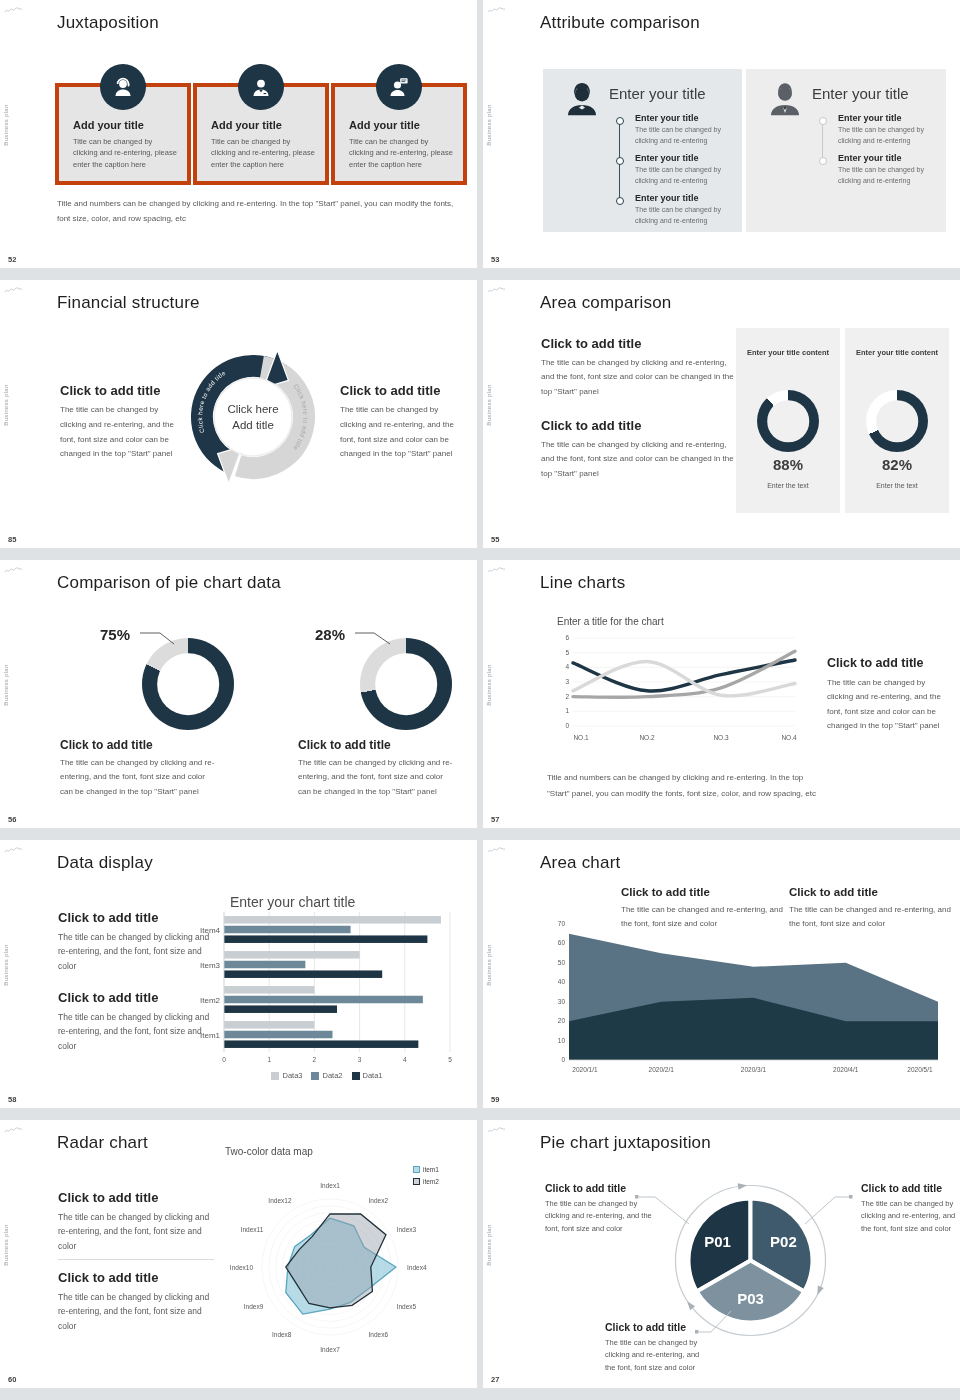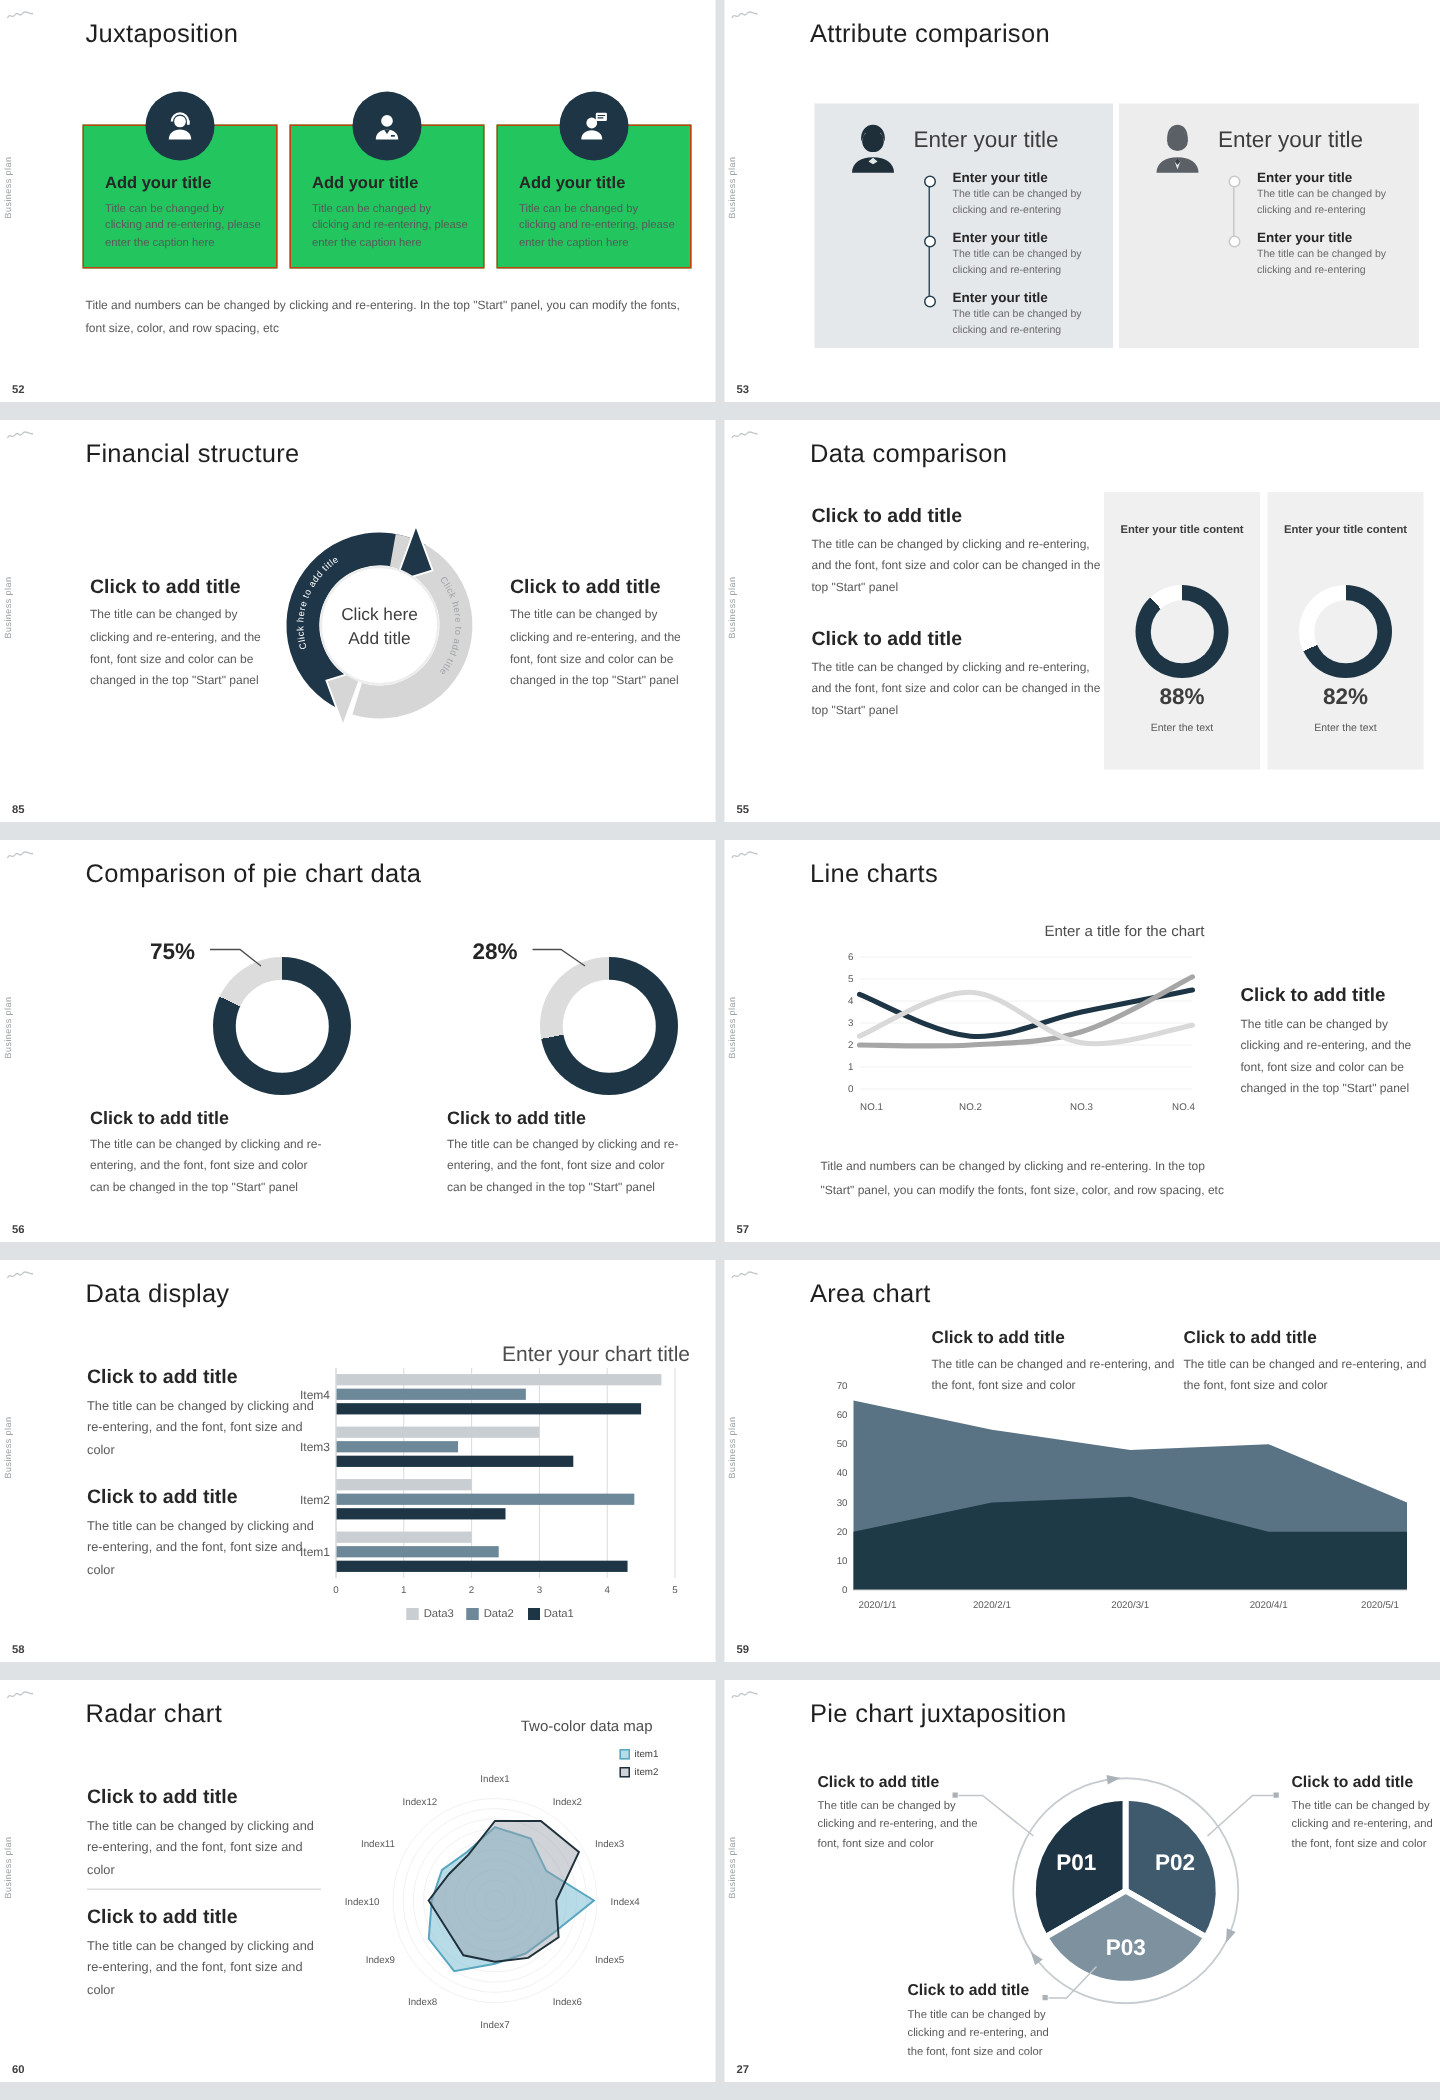--- a/index.html
+++ b/index.html
@@ -7,21 +7,21 @@
   .board{display:grid;grid-template-columns:477px 477px;grid-auto-rows:268px;column-gap:6px;row-gap:12px}
   .slide{position:relative;background:#fff;overflow:hidden}
   .a{position:absolute}
   .stitle{position:absolute;left:57px;top:13px;font-size:17px;color:#1f1f1f;letter-spacing:.2px}
   .pagenum{position:absolute;left:8px;bottom:4px;font-size:7.5px;font-weight:bold;color:#404040}
   .vlabel{position:absolute;left:-23px;top:122px;width:58px;text-align:center;transform:rotate(-90deg);font-size:6px;color:#9aa0a4;letter-spacing:.3px}
   .squiggle{position:absolute;left:4px;top:5px}
   .hd{font-weight:bold;color:#262626}
   .tx{color:#595959}
   
-  .card52{top:83px;width:128px;height:94px;border:1px solid #c2410c;background:#22c55e}
+  .card52{top:83px;width:128px;height:94px;border:4px solid #c2410c;background:#e5e5e5}
   .circ{position:absolute;left:50%;top:-23px;transform:translateX(-50%);width:46px;height:46px;border-radius:50%;background:#1d3544;display:flex;align-items:center;justify-content:center}
   .c52t{position:absolute;left:14px;top:32px;font-size:11px}
   .c52b{position:absolute;left:14px;top:49px;width:106px;font-size:7.5px;line-height:1.5}
   
   .panel{position:absolute;top:69px;height:163px}
   .ptitle{position:absolute;left:66px;top:16px;font-size:15px;color:#3d3d3d}
   .titem-t{font-size:9px;font-weight:bold;color:#262626}
   .titem-d{font-size:7px;line-height:1.5;color:#6a6a6a;margin-top:2px}
   .tcirc{position:absolute;width:8px;height:8px;border-radius:50%;background:#fff;box-sizing:border-box}
   
@@ -30,21 +30,21 @@
   
   .tick{font-size:6.5px;fill:#595959}
   .cat{font-size:8px;fill:#595959}
   .pielab{font-size:15px;font-weight:bold;fill:#ffffff}
   .ctr{font-size:11.5px;fill:#3d3d3d;text-anchor:middle}
   .arcTxtL{font-size:6.2px;fill:#ffffff;letter-spacing:.4px}
   .arcTxtR{font-size:6.2px;fill:#9fa4a8;letter-spacing:.4px}
   .legend{display:flex;align-items:center;justify-content:center;gap:9px}
   .legend .it{display:flex;align-items:center;gap:3px;font-size:7.5px;color:#595959}
   .sq{display:inline-block;width:6px;height:6px}
-  .chtitle{text-align:right;color:#4d4d4d}
+  .chtitle{text-align:left;color:#4d4d4d}
 </style>
 </head>
 <body>
 
 <div class="board">
 
   <div class="slide">
     <svg class="squiggle" width="22" height="10" viewBox="0 0 22 10">
         <path d="M1 7c2-4 3 1 5-2s3 2 5-1 4 1 7 0" stroke="#c3c7ca" stroke-width="0.9" fill="none"></path>
       </svg>
@@ -176,21 +176,21 @@
       <text class="ctr" y="12">Add title</text>
     </svg>
     <div class="pagenum">85</div>
   </div>
 
   <div class="slide">
     <svg class="squiggle" width="22" height="10" viewBox="0 0 22 10">
         <path d="M1 7c2-4 3 1 5-2s3 2 5-1 4 1 7 0" stroke="#c3c7ca" stroke-width="0.9" fill="none"></path>
       </svg>
     <div class="vlabel">Business plan</div>
-    <div class="stitle">Data comparison</div>
+    <div class="stitle">Area comparison</div>
 
     <div class="a hd" style="left:58px;top:56px;font-size:13px">Click to add title</div>
     <div class="a tx" style="left:58px;top:76px;width:200px;font-size:8px;line-height:1.8">The title can be changed by clicking and re-entering, and the font, font size and color can be changed in the top "Start" panel</div>
     <div class="a hd" style="left:58px;top:138px;font-size:13px">Click to add title</div>
     <div class="a tx" style="left:58px;top:158px;width:200px;font-size:8px;line-height:1.8">The title can be changed by clicking and re-entering, and the font, font size and color can be changed in the top "Start" panel</div>
 
     <div class="a" style="left:253px;top:48px;width:104px;height:185px;background:#f0f0f0">
       <div class="a hd" style="left:0;top:20px;width:104px;text-align:center;font-size:7.5px;color:#3d3d3d">Enter your title content</div>
       <div class="donut" style="left: 21px; top: 62px; width: 62px; height: 62px; background: conic-gradient(rgb(29, 53, 68) 0deg, rgb(29, 53, 68) 88%, rgb(255, 255, 255) 88%, rgb(255, 255, 255) 100%);">
           <div class="hole" style="background: rgb(240, 240, 240);"></div>

